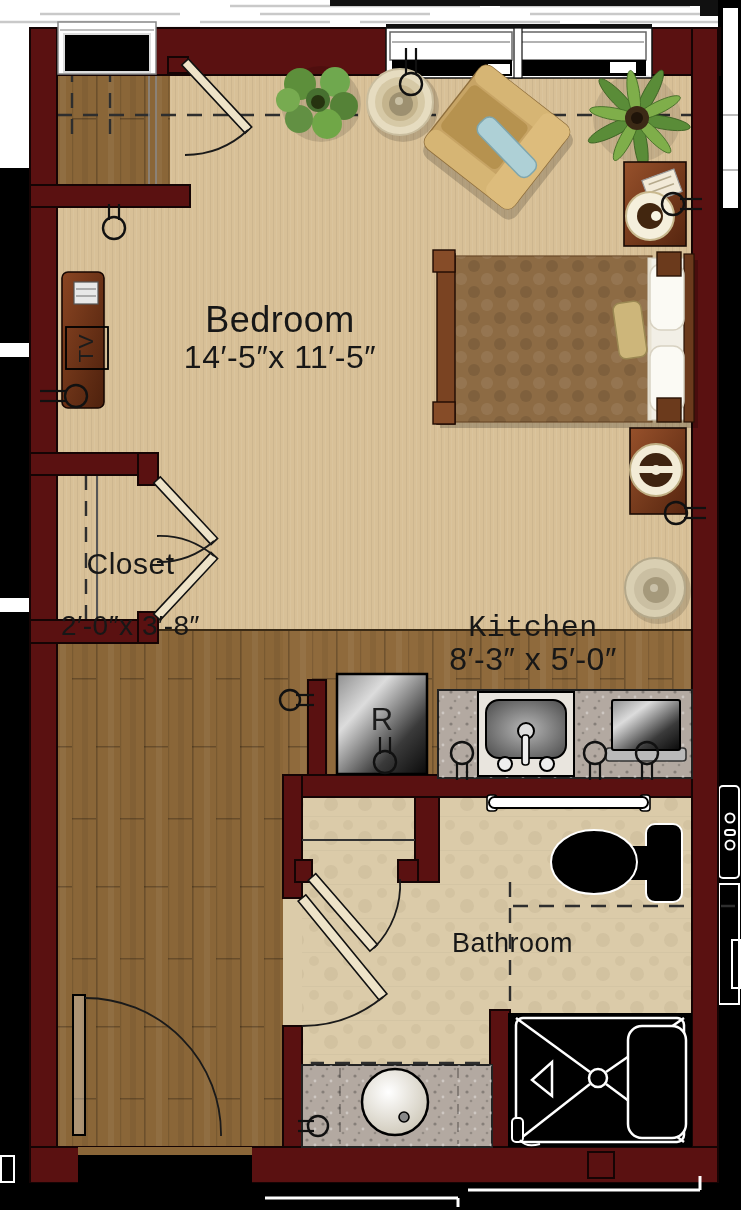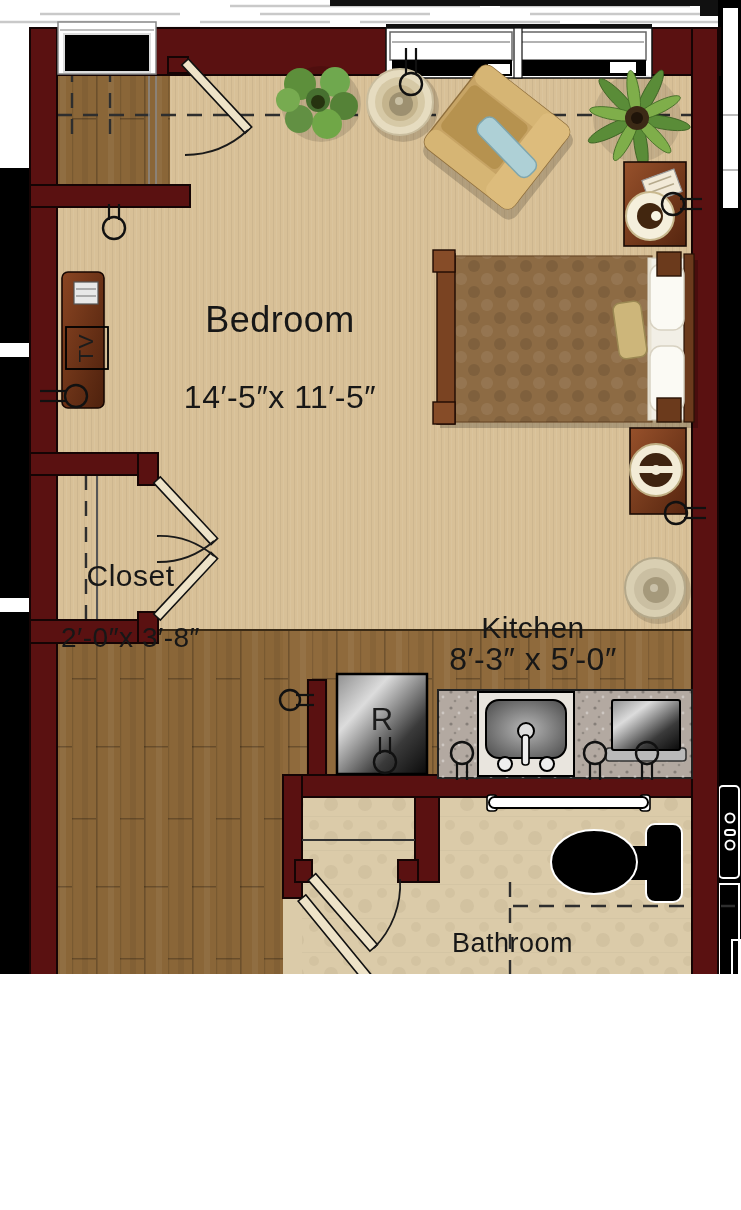--- a/index.html
+++ b/index.html
@@ -1,41 +1,41 @@
 <!DOCTYPE html>
 <html style="--c-wall: #5a1111; --c-carpet: #d8c097; --c-wood: #8a6638; --c-kitchen-wood: #8f6a3c; --c-tile: #dbcba9; --c-counter: #b3a9a1; --c-comforter: #8d6b44; --c-pillow-blue: #aed0d6; --c-furniture-wood: #7a3b1e; --c-plant: #6aa04c; --c-text: #171717;"><head>
 <meta charset="utf-8">
 <style>
   html,body{margin:0;padding:0;background:#ffffff;}
-  #stage{position:relative;width:741px;height:974px;overflow:hidden;background:#fff;
+  #stage{position:relative;width:741px;height:1210px;overflow:hidden;background:#fff;
          font-family:"Liberation Sans", sans-serif;}
   #planSvg{position:absolute;left:0;top:0;}
   .f-wall{fill:var(--c-wall,#5a1111);stroke:#150404;stroke-width:2;}
   .f-carpet{fill:var(--c-carpet,#d8c097);}
   .f-wood{fill:var(--c-wood,#8a6638);}
   .f-kwood{fill:var(--c-kitchen-wood,#8f6a3c);}
   .f-tile{fill:var(--c-tile,#dbcba9);}
   .f-counter{fill:var(--c-counter,#b5aba3);stroke:#222;stroke-width:2;}
   .dash{stroke:#2e2e2e;stroke-width:2.4;stroke-dasharray:15 11;fill:none;}
   .doorleaf{fill:#eee3c8;stroke:#111;stroke-width:1.6;}
   .doorarc{fill:none;stroke:#1a1a1a;stroke-width:1.8;}
   .outlet circle{fill:none;stroke:#111;stroke-width:2.4;}
   .outlet line{stroke:#111;stroke-width:2.2;}
   .whiteline{stroke:#fff;stroke-width:3;fill:none;}
   .lbl{position:absolute;text-align:center;color:var(--c-text,#171717);}
   .lbl .nm{letter-spacing:.5px;}
   .lbl .dm{letter-spacing:.5px;}
   #lbl-bedroom{left:105px;top:300px;width:350px;}
   #lbl-bedroom .nm{font-size:36px;line-height:40px;}
-  #lbl-bedroom .dm{font-size:32px;line-height:34px;margin-top:40px;}
-  #lbl-closet{left:28px;top:560px;width:205px;}
+  #lbl-bedroom .dm{font-size:32px;line-height:34px;}
+  #lbl-closet{left:28px;top:548px;width:205px;}
   #lbl-closet .nm{font-size:30px;line-height:32px;}
   #lbl-closet .dm{font-size:28px;line-height:30px;margin-top:31px;}
   #lbl-kitchen{left:408px;top:612px;width:250px;}
-  #lbl-kitchen .nm{font-size:30px;line-height:32px;}
+  #lbl-kitchen .nm{font-size:30px;line-height:32px;font-family:Liberation Mono, monospace;}
   #lbl-kitchen .dm{font-size:32px;line-height:30px;}
   #lbl-bathroom{left:385px;top:926px;width:255px;}
   #lbl-bathroom .nm{font-size:27px;line-height:34px;}
   #lbl-bathroom .dm{font-size:28px;line-height:30px;}
   #lbl-fridge{left:337px;top:690px;width:90px;height:60px;display:flex;align-items:center;justify-content:center;font-size:31px;color:#1c1c1c;}
   #lbl-tv{left:64px;top:326px;width:44px;height:44px;display:flex;align-items:center;justify-content:center;}
   #lbl-tv span{transform:rotate(-90deg);font-size:21px;color:#1c1c1c;letter-spacing:1px;}
 </style>
 </head>
 <body>

